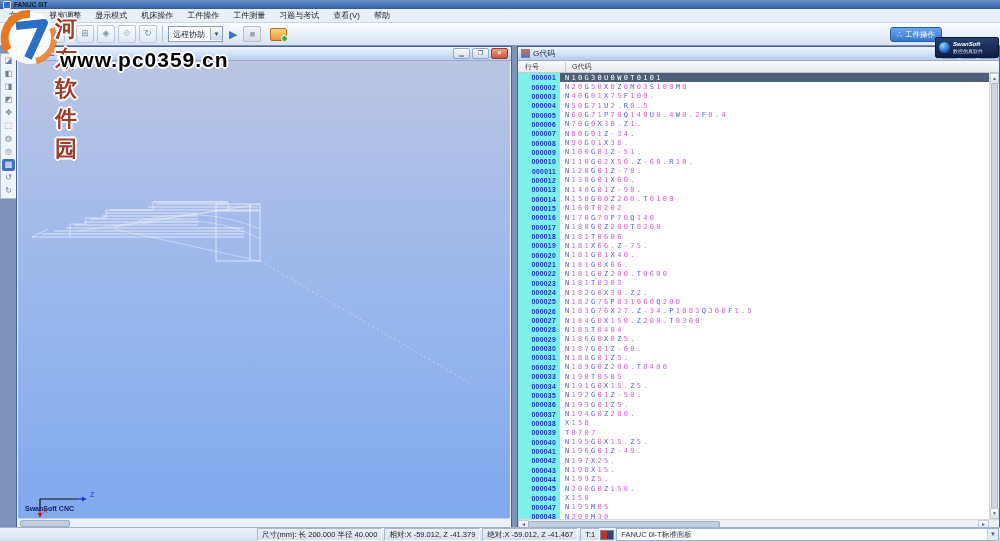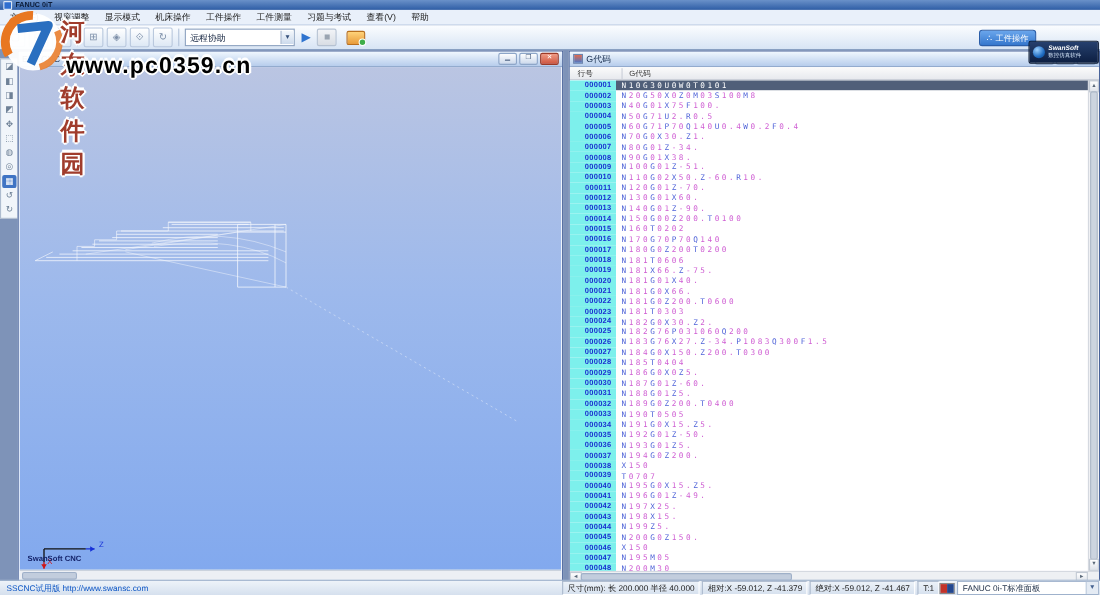--- a/index.html
+++ b/index.html
@@ -11,21 +11,21 @@
   .appicon{width:6px;height:6px;background:#2f6fd0;border:1px solid #dbe6f5;border-radius:1px;}
   .menubar{height:13px;background:#e9f0fa;border-bottom:1px solid #c9d6ea;display:flex;align-items:center;
            font-size:8px;color:#1c1c1c;padding-left:2px;}
   .menu-item{padding:0 7px;line-height:12px;cursor:default;}
   .toolbar{height:22px;background:linear-gradient(#fbfdff,#d7e4f4);border-bottom:1px solid #7f9cc4;
            display:flex;align-items:center;gap:3px;padding:0 5px;position:relative;}
   .tb-btn{width:16px;height:16px;border:1px solid #b9c8dd;border-radius:2px;background:linear-gradient(#ffffff,#dde8f4);
           font-size:9px;line-height:14px;text-align:center;color:#7d8fa8;}
   .tb-sep{width:1px;height:16px;background:#b4c4da;margin:0 2px;}
   .combo{height:14px;background:#fff;border:1px solid #8aa0bf;display:flex;align-items:center;font-size:8px;
-         padding-left:4px;color:#13233f;gap:45px;}
+         padding-left:4px;color:#13233f;}
   .combo .arr{width:11px;height:12px;margin-left:5px;background:linear-gradient(#f4f8fc,#ccdaec);
               border-left:1px solid #9fb2cc;font-size:6px;line-height:12px;text-align:center;color:#35507a;}
   .play{color:#2f74cf;font-size:11px;line-height:16px;padding:0 3px;}
   .stop-btn{width:16px;height:14px;border:1px solid #b6c2d2;border-radius:2px;background:linear-gradient(#f2f4f7,#d8dde4);
             color:#9aa4b1;font-size:7px;text-align:center;line-height:13px;}
   .cartbox{width:15px;height:11px;background:linear-gradient(#ffd37a,#e89b3a);border:1px solid #b86f1e;border-radius:2px;position:relative;margin-left:6px;}
   .cartbox i{position:absolute;right:-2px;bottom:-2px;width:5px;height:5px;border-radius:50%;background:#3fae4a;border:1px solid #fff;}
   .upload-pill{position:absolute;right:58px;top:4px;height:13px;display:flex;align-items:center;gap:3px;
                background:linear-gradient(#6aa6ec,#3577cd);border:1px solid #2a5da8;border-radius:3px;
                color:#fff;font-size:7.5px;padding:0 6px;}
@@ -1057,21 +1057,20 @@
       </div>
       <div class="ghscroll">
         <span class="harr" style="left:0;">◄</span>
         <span class="hthumb" style="left:10px;width:190px;top:1px;height:5px;position:absolute;background:#c2cddd;border:1px solid #9fb0c8;border-radius:2px;"></span>
         <span class="harr" style="right:10px;">►</span>
       </div>
     </div>
   </div>
 
   <div class="statusbar">
-    <span class="scell trial">SSCNC试用版 http://www.swansc.com</span>
     <span style="flex:0 0 255px;"></span>
     <span class="scell">尺寸(mm): 长 200.000 半径 40.000</span>
     <span class="scell">相对:X  -59.012, Z  -41.379</span>
     <span class="scell">绝对:X  -59.012, Z  -41.467</span>
     <span class="scell">T:1</span>
     <span class="flag">
         <i class="fr"></i>
         <i class="fb"></i>
       </span>
     <div class="panel-combo">

